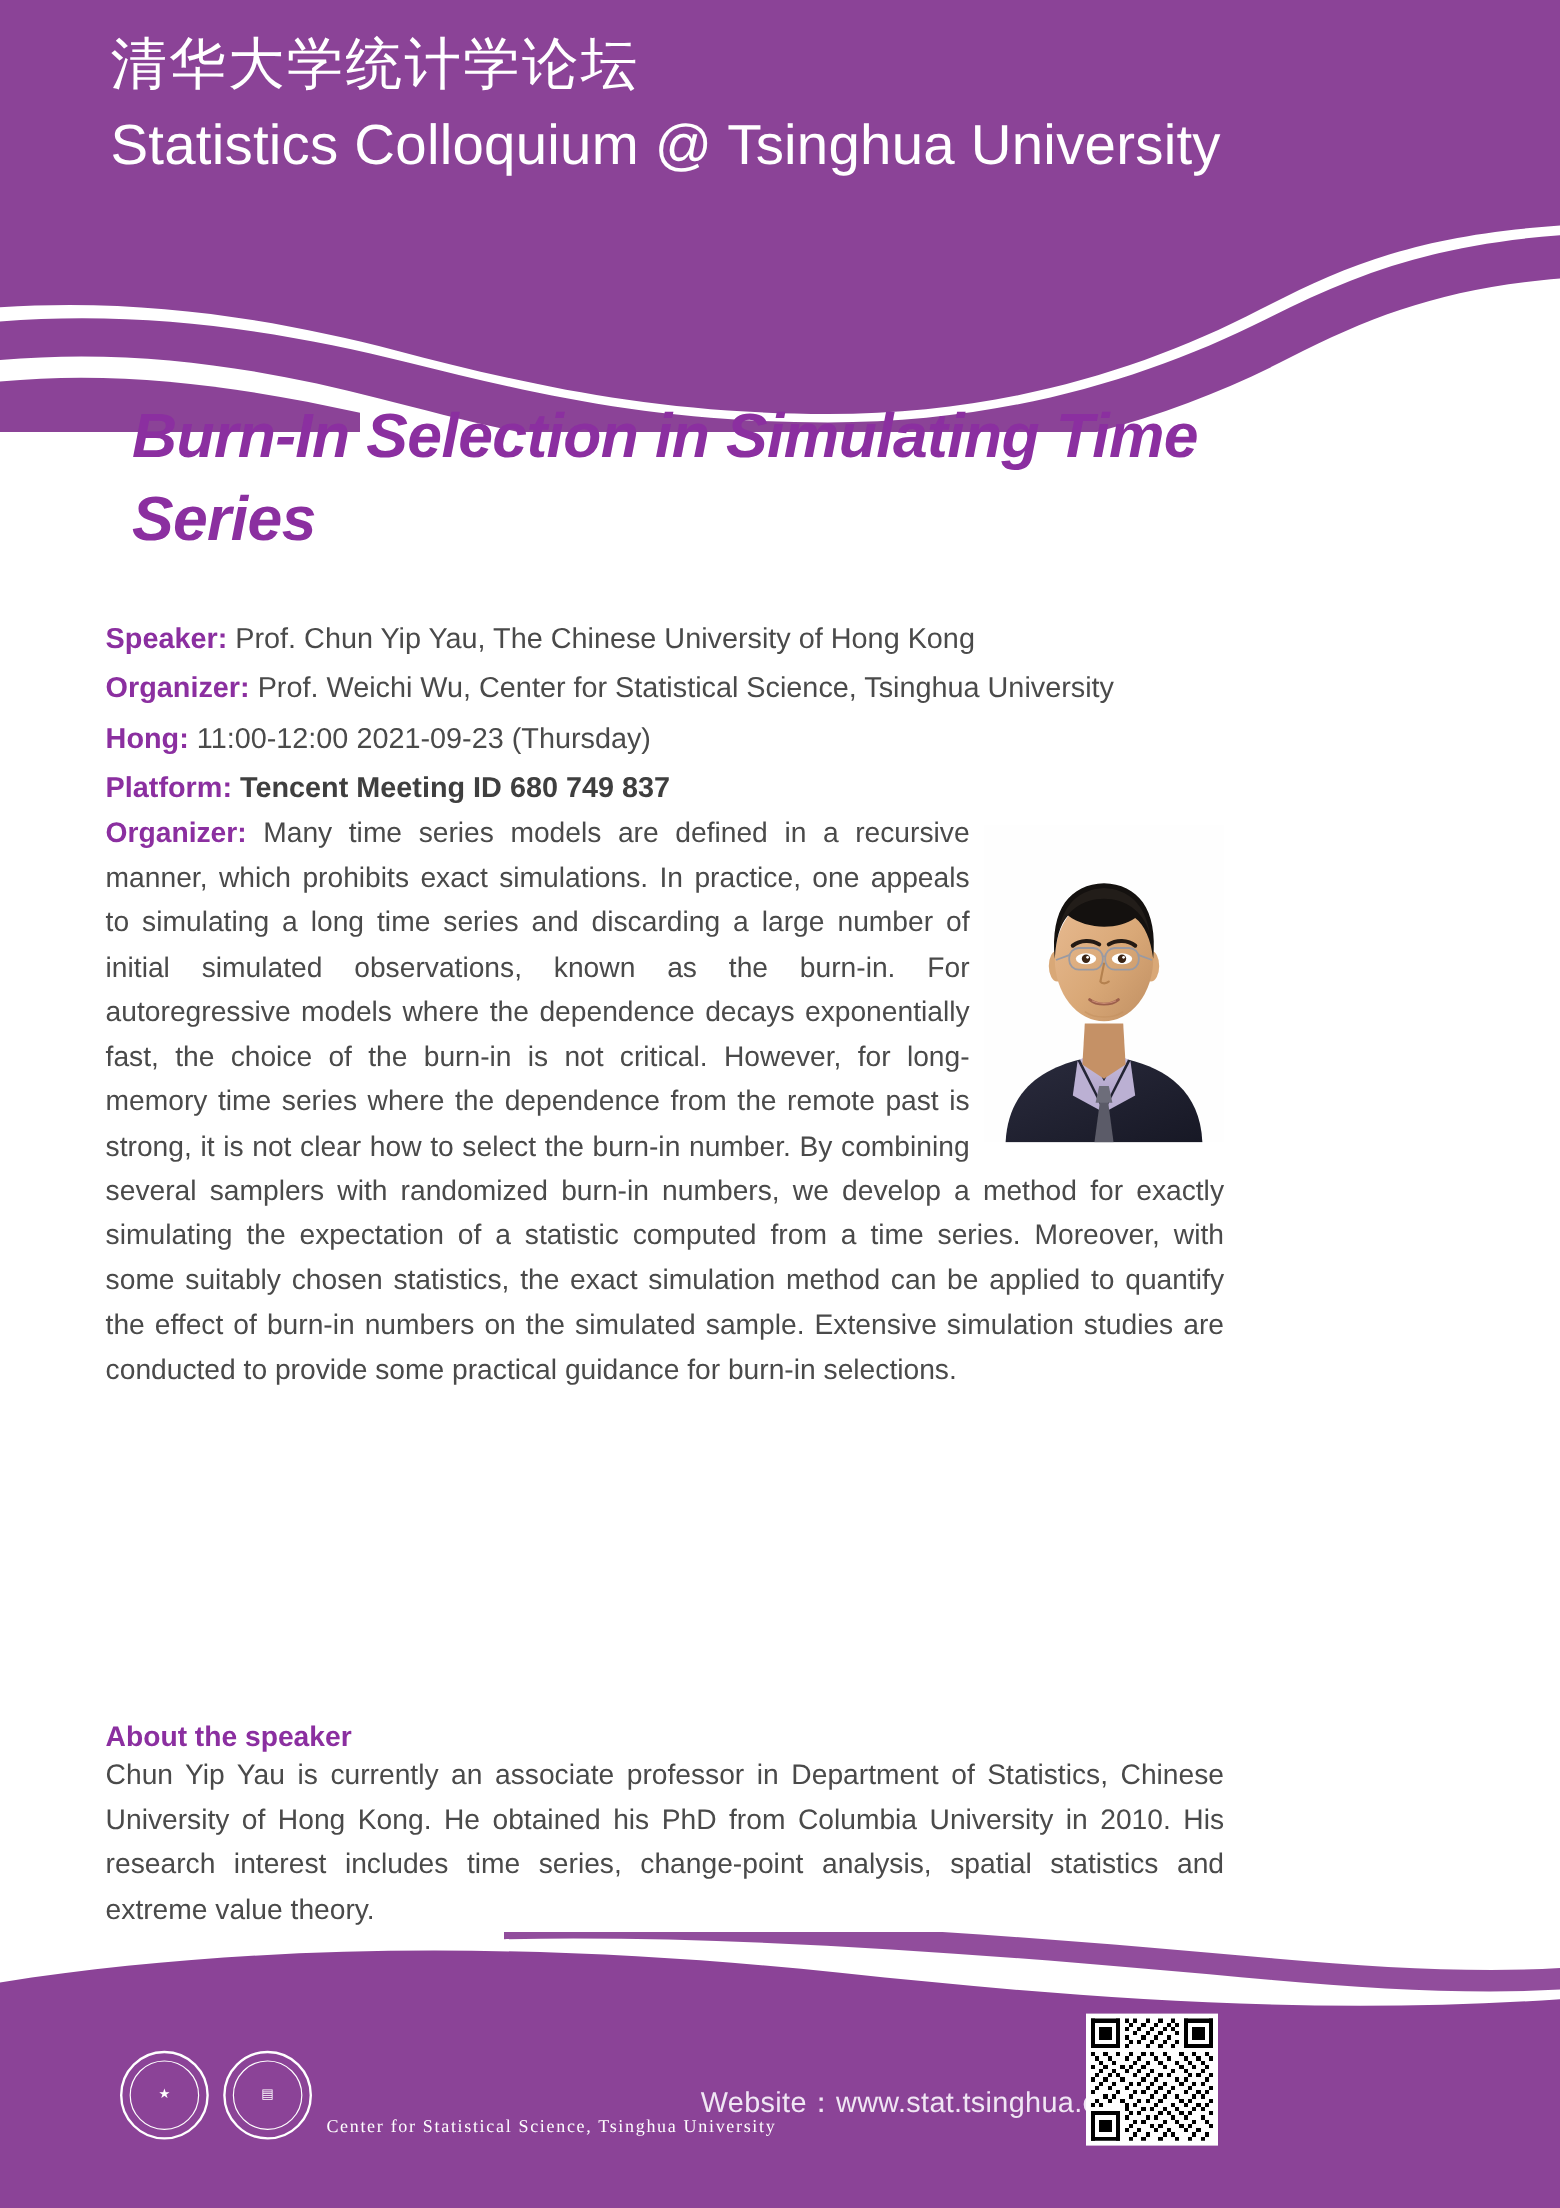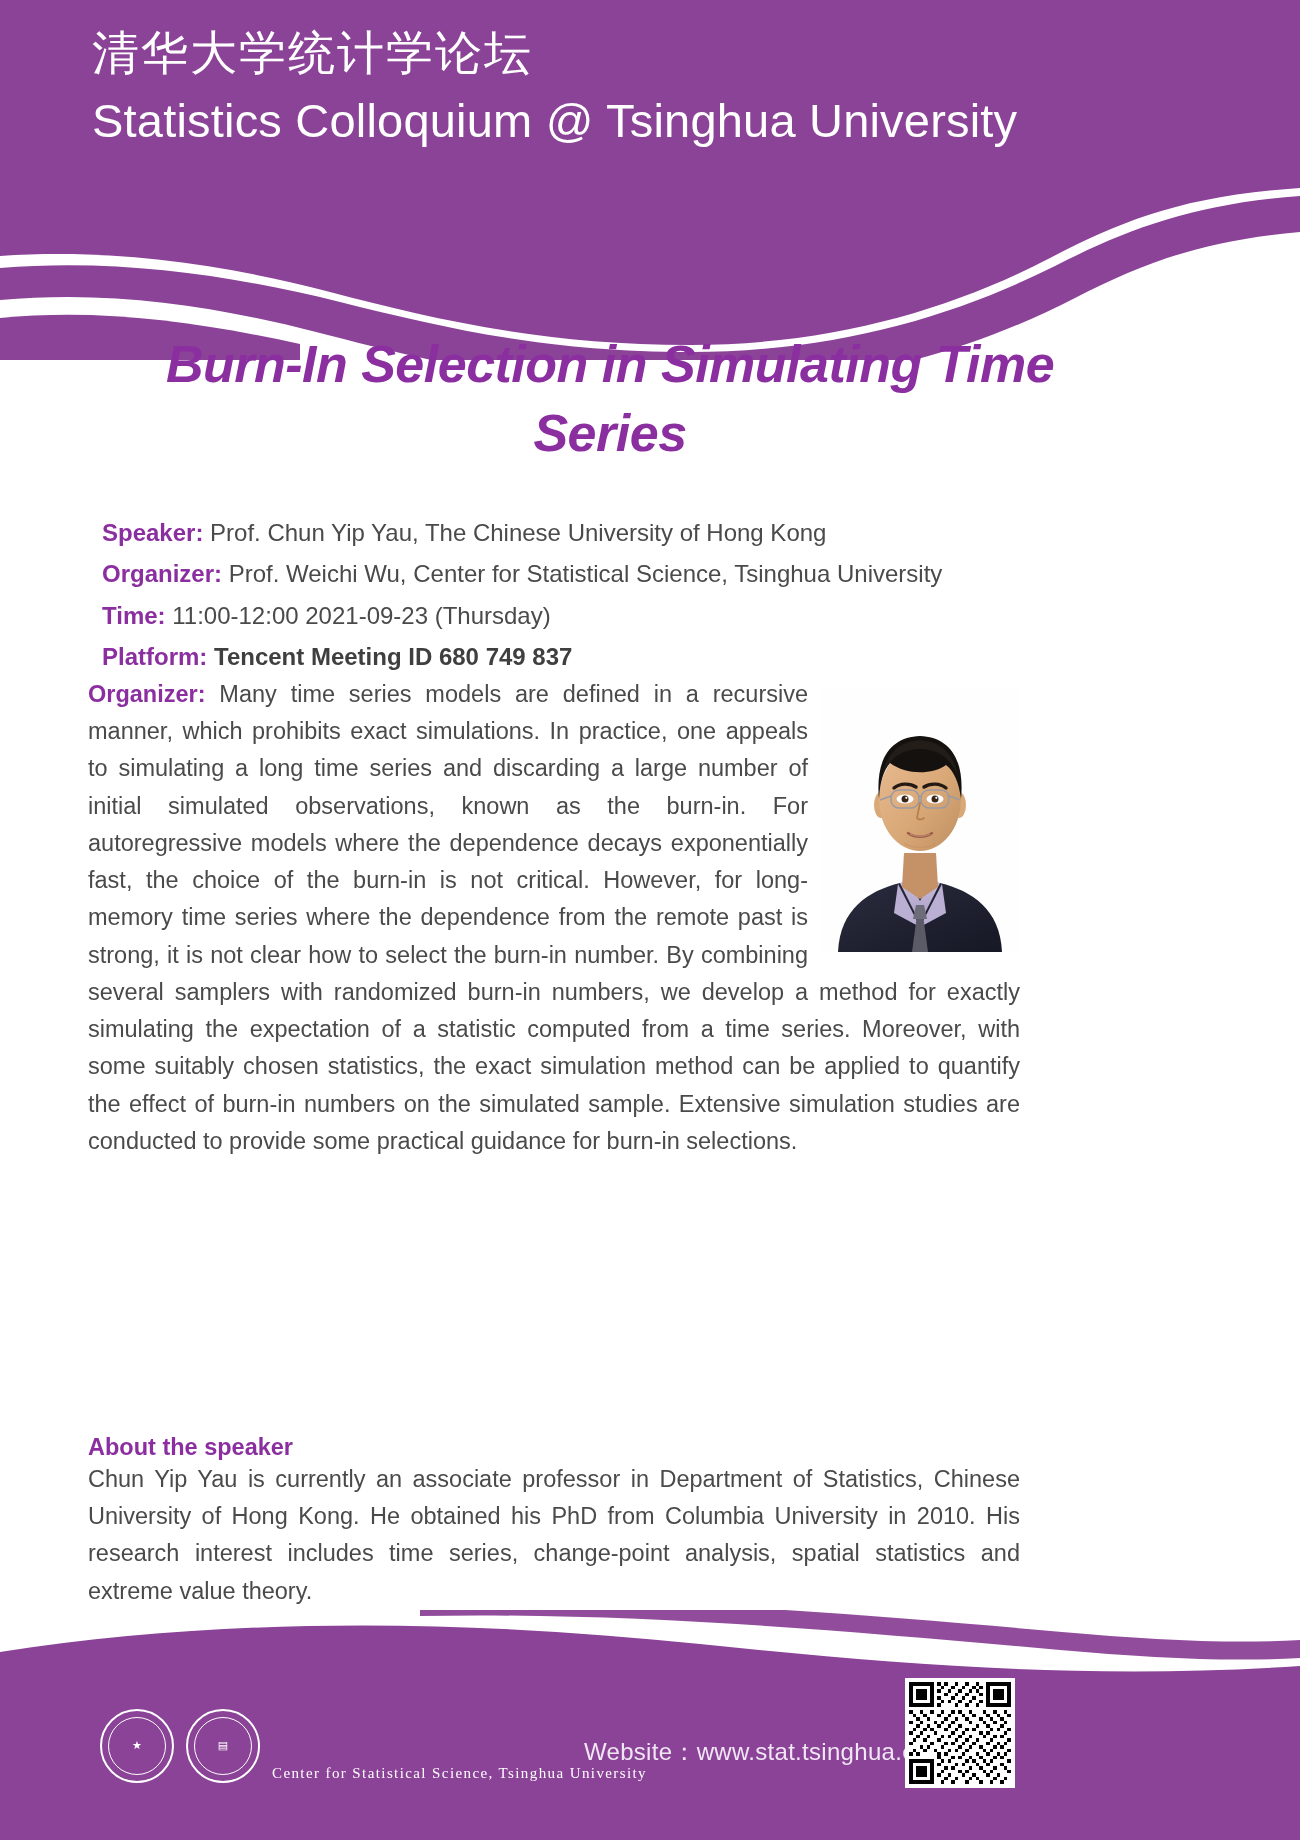--- a/index.html
+++ b/index.html
@@ -48,33 +48,32 @@
     white-space: nowrap;
     margin-top: 17px;
   }
 
   
   .talk-title {
     position: absolute;
     left: 110px;
     top: 330px;
     width: 1000px;
-    text-align: center;
     font-size: 52px;
     font-style: italic;
     font-weight: bold;
     color: #8B2FA0;
     line-height: 1.32;
     letter-spacing: -0.5px;
   }
 
   
   .info {
     position: absolute;
-    left: 102px;
+    left: 88px;
     top: 512px;
     width: 1010px;
   }
   .info-row {
     font-size: 24px;
     color: #4a4a4a;
     line-height: 1.72;
     white-space: nowrap;
   }
   .info-label {
@@ -237,21 +236,21 @@
   <div class="info">
     <div class="info-row">
       <span class="info-label">Speaker:</span>
       <span>Prof. Chun Yip Yau, The Chinese University of Hong Kong</span>
     </div>
     <div class="info-row">
       <span class="info-label">Organizer:</span>
       <span>Prof. Weichi Wu, Center for Statistical Science, Tsinghua University</span>
     </div>
     <div class="info-row">
-      <span class="info-label">Time:</span>
+      <span class="info-label">Hong:</span>
       <span>11:00-12:00 2021-09-23 (Thursday)</span>
     </div>
     <div class="info-row">
       <span class="info-label">Platform:</span>
       <span class="info-value-bold">Tencent Meeting ID 680 749 837</span>
     </div>
   </div>
 
   <div class="photo">
     <svg viewBox="0 0 200 265" preserveAspectRatio="xMidYMid slice">

